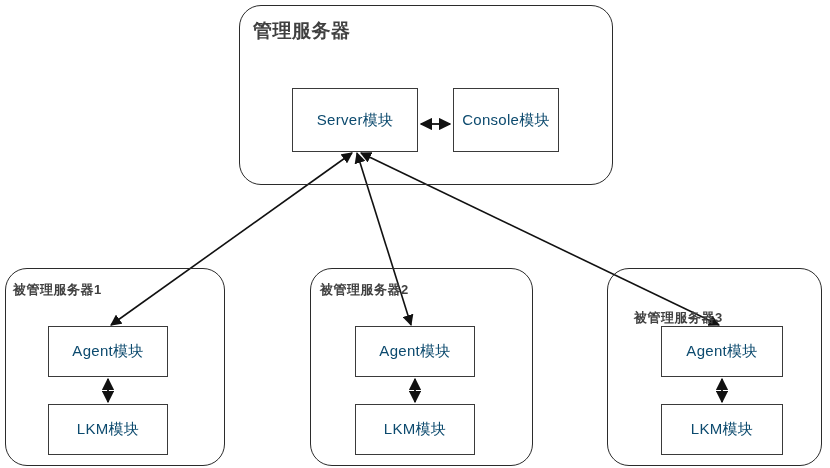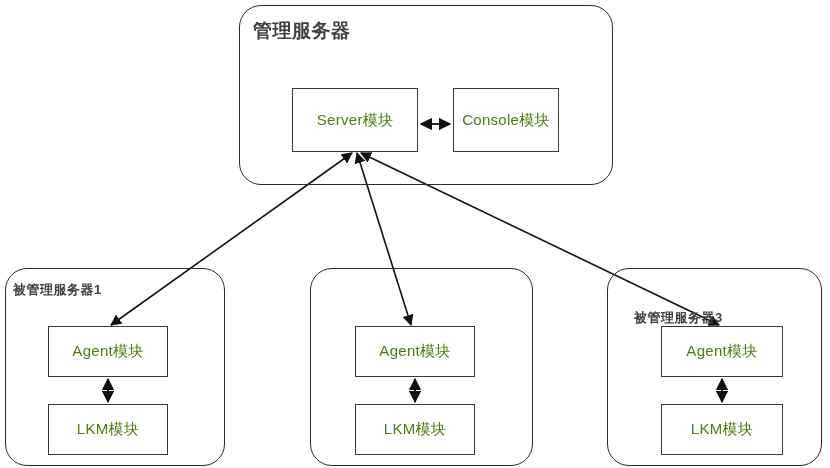--- a/index.html
+++ b/index.html
@@ -54,21 +54,21 @@
     position: absolute;
     border: 1.5px solid #3a3a3a;
     background: #ffffff;
     box-sizing: border-box;
     display: flex;
     align-items: center;
     justify-content: center;
   }
   .module-label {
     font-size: 15px;
-    color: #4d7c0f;
+    color: #0c4a6e;
     white-space: nowrap;
     letter-spacing: 0.3px;
   }
 </style>
 </head>
 <body>
 
 <div id="diagram-canvas">
 
   <svg id="arrow-layer" viewBox="0 0 830 468" width="830" height="468" xmlns="http://www.w3.org/2000/svg">
@@ -115,20 +115,21 @@
   <div class="module-box" style="left:48px; top:326px; width:120px; height:51px;">
     <span class="module-label">Agent模块</span>
   </div>
 
   <div class="module-box" style="left:48px; top:404px; width:120px; height:51px;">
     <span class="module-label">LKM模块</span>
   </div>
 
   <div class="zone" style="left:310px; top:268px; width:223px; height:198px;"></div>
 
+  <div class="zone-title zone-title-managed" style="left:320px;">被管理服务器2</div>
 
   <div class="module-box" style="left:355px; top:326px; width:120px; height:51px;">
     <span class="module-label">Agent模块</span>
   </div>
 
   <div class="module-box" style="left:355px; top:404px; width:120px; height:51px;">
     <span class="module-label">LKM模块</span>
   </div>
 
   <div class="zone" style="left:607px; top:268px; width:215px; height:198px;"></div>

